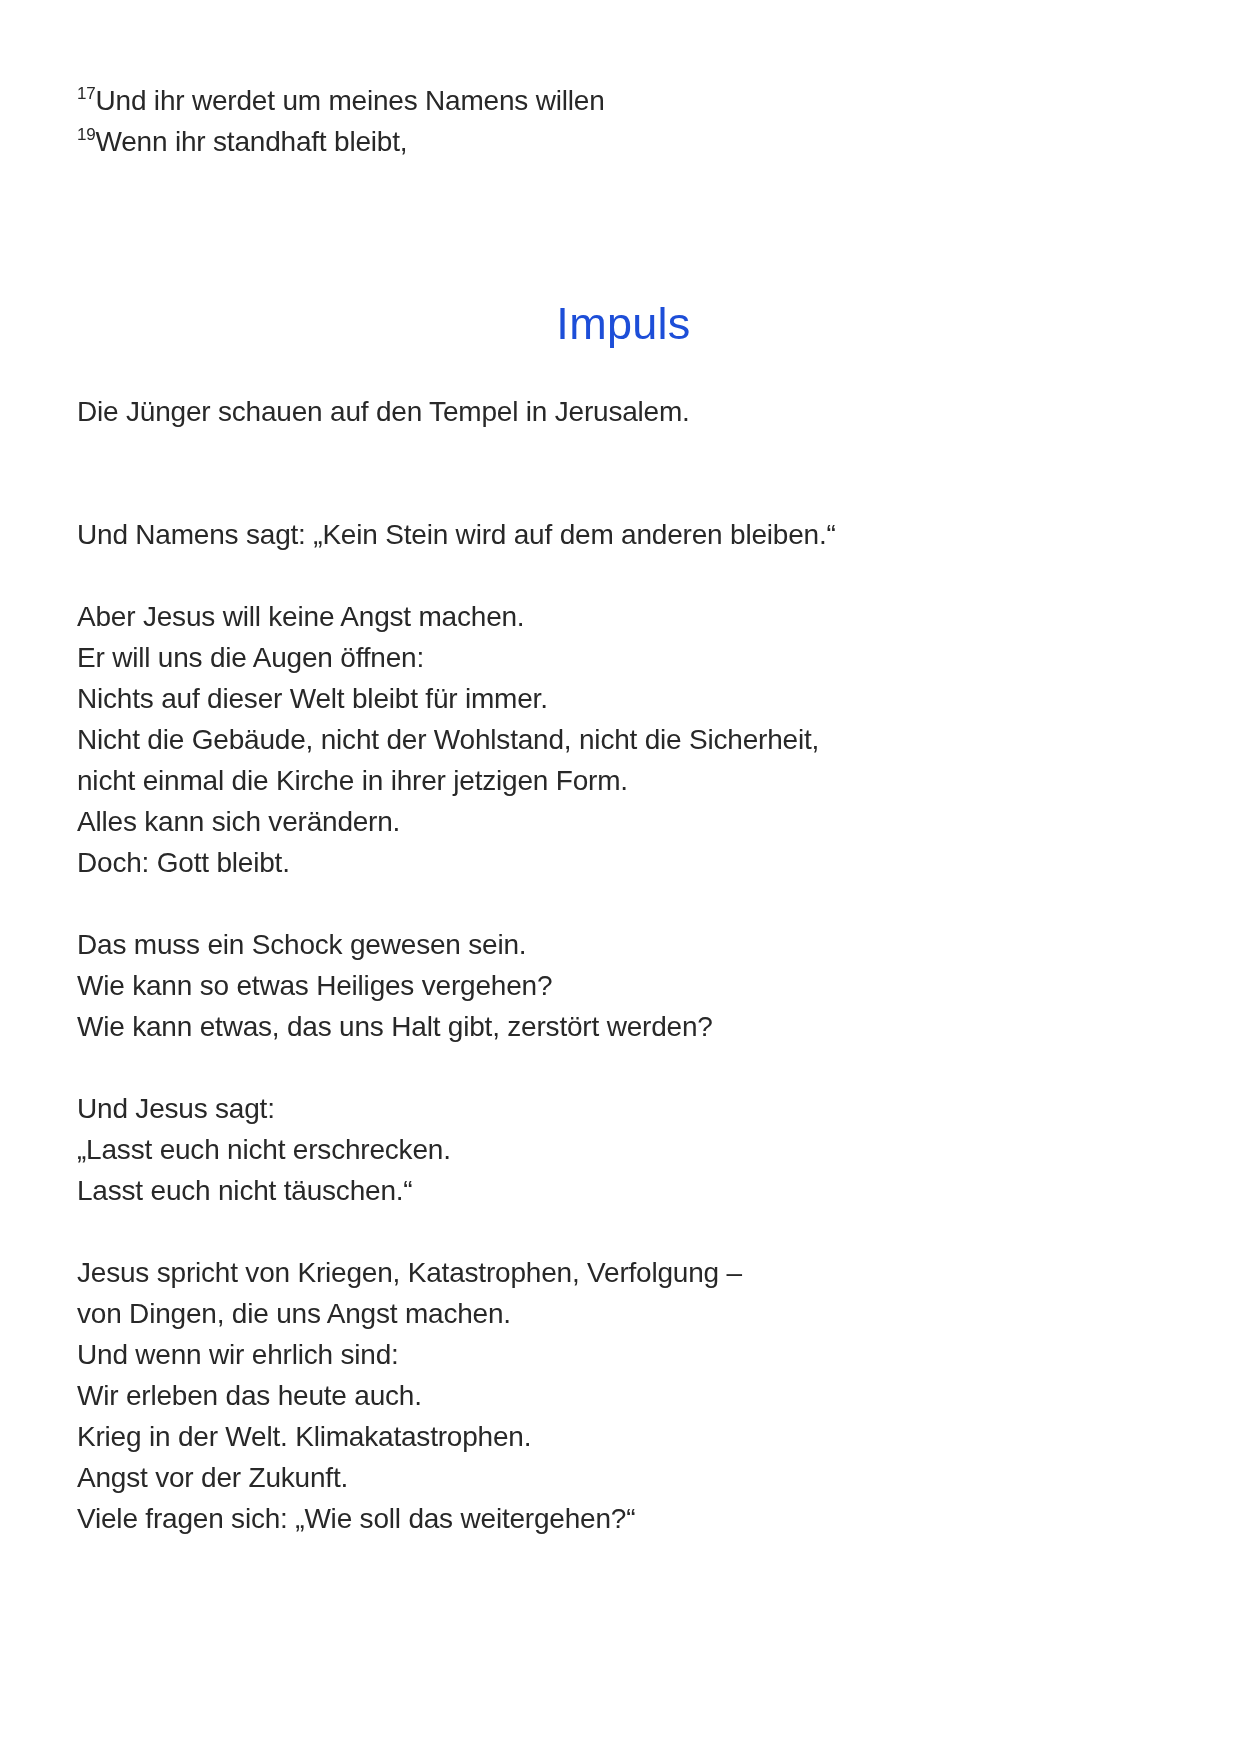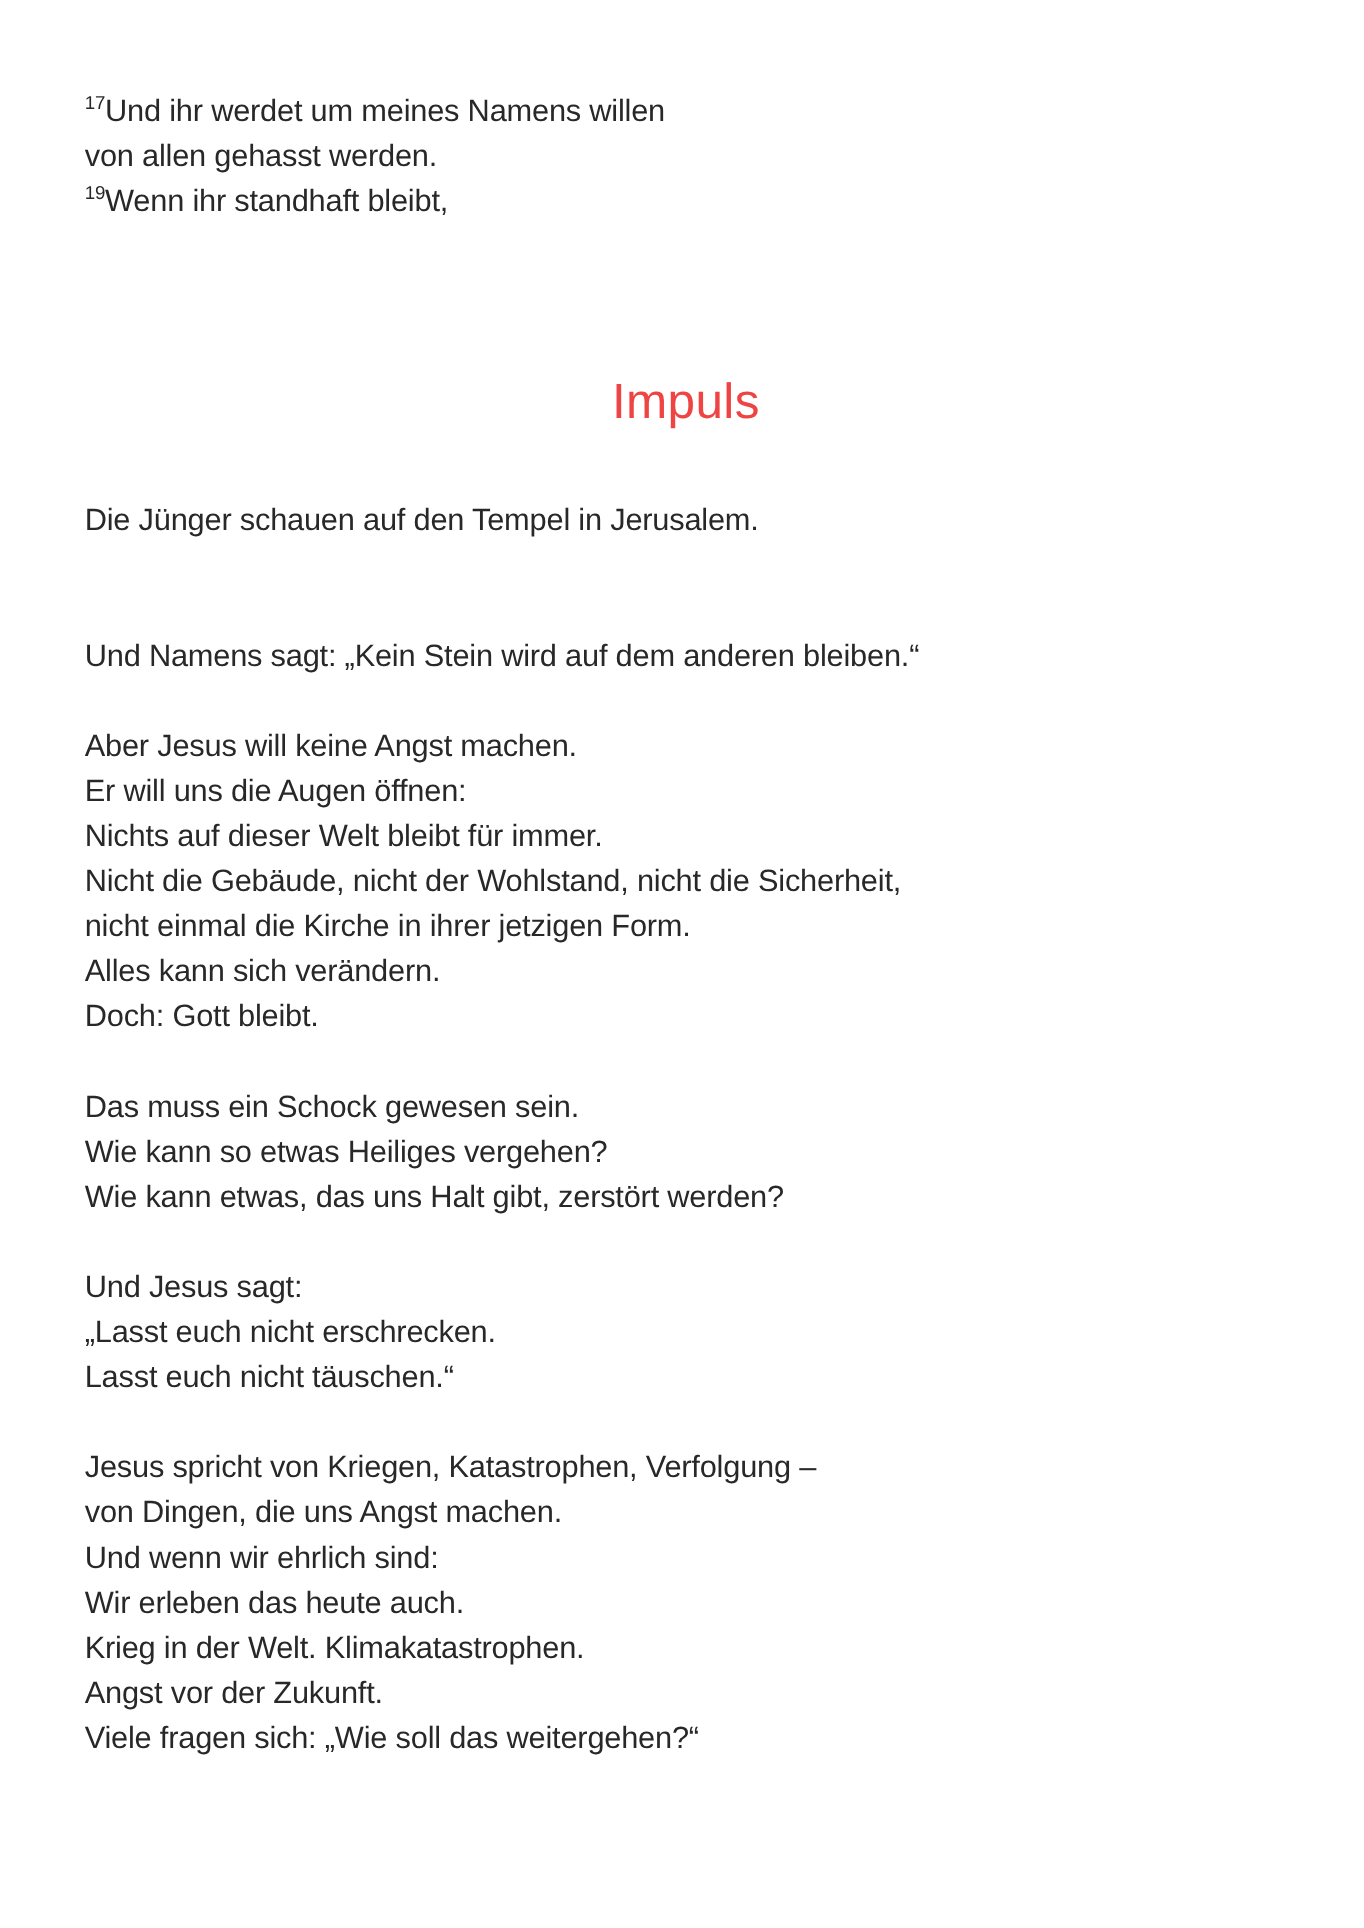--- a/index.html
+++ b/index.html
@@ -35,38 +35,37 @@
     top: -1px;
     vertical-align: super;
   }
   h1.heading {
     font-size: 45px;
     font-weight: 400;
     line-height: 54px;
     text-align: center;
     margin: 135px 0 0 0;
     letter-spacing: 0.3px;
-    color: #ef4444;
+    color: #1d4ed8;
   }
   .impuls-body {
-    margin-top: 60px;
+    margin-top: 40px;
     font-size: 28px;
     line-height: 41px;
   }
   .impuls-body p.para {
     margin: 0 0 41px 0;
   }
 </style>
 </head>
 <body>
 
 <div class="page">
   <div class="scripture" id="scripture">
       <div class="line"><sup>17</sup>Und ihr werdet um meines Namens willen</div>
-      <div class="line">von allen gehasst werden.</div>
       <div class="line"><sup>19</sup>Wenn ihr standhaft bleibt,</div>
     </div>
   <h1 class="heading">Impuls</h1>
   <div class="impuls-body" id="impuls-body">
       <p class="para"><span>Die Jünger schauen auf den Tempel in Jerusalem.</span><br><br><br><span>Und Namens sagt: „Kein Stein wird auf dem anderen bleiben.“</span></p>
       <p class="para"><span>Aber Jesus will keine Angst machen.</span><br><span>Er will uns die Augen öffnen:</span><br><span>Nichts auf dieser Welt bleibt für immer.</span><br><span>Nicht die Gebäude, nicht der Wohlstand, nicht die Sicherheit,</span><br><span>nicht einmal die Kirche in ihrer jetzigen Form.</span><br><span>Alles kann sich verändern.</span><br><span>Doch: Gott bleibt.</span></p>
       <p class="para"><span>Das muss ein Schock gewesen sein.</span><br><span>Wie kann so etwas Heiliges vergehen?</span><br><span>Wie kann etwas, das uns Halt gibt, zerstört werden?</span></p>
       <p class="para"><span>Und Jesus sagt:</span><br><span>„Lasst euch nicht erschrecken.</span><br><span>Lasst euch nicht täuschen.“</span></p>
       <p class="para"><span>Jesus spricht von Kriegen, Katastrophen, Verfolgung –</span><br><span>von Dingen, die uns Angst machen.</span><br><span>Und wenn wir ehrlich sind:</span><br><span>Wir erleben das heute auch.</span><br><span>Krieg in der Welt. Klimakatastrophen.</span><br><span>Angst vor der Zukunft.</span><br><span>Viele fragen sich: „Wie soll das weitergehen?“</span></p>
     </div>

